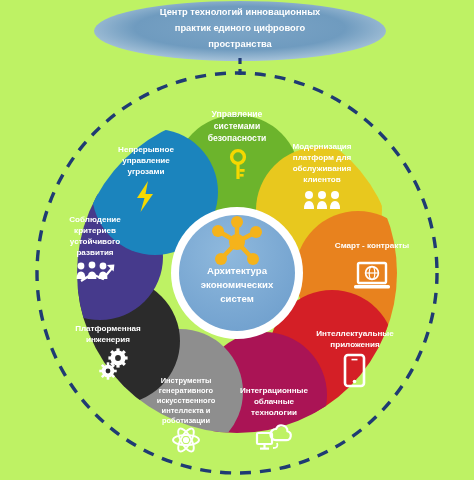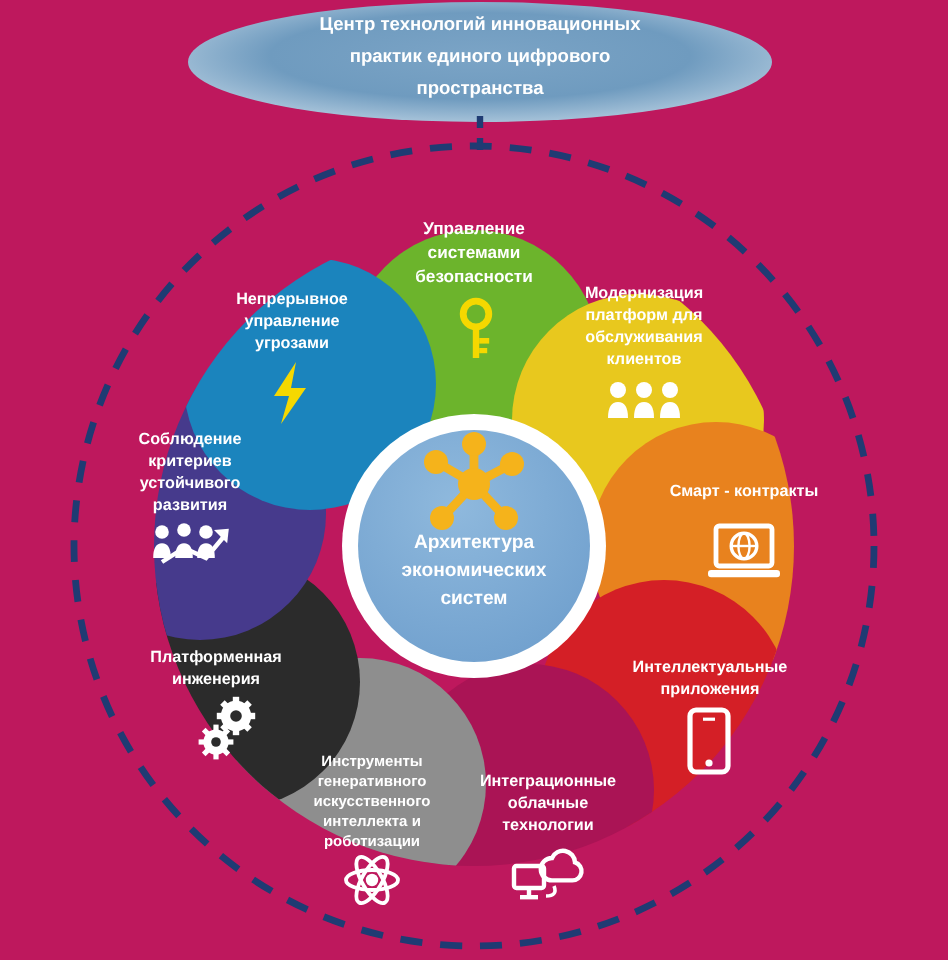--- a/index.html
+++ b/index.html
@@ -5,21 +5,21 @@
   html, body {
     margin: 0; padding: 0;
     width: 474px; height: 480px;
     background: #ffffff;
     font-family: "Liberation Sans", sans-serif;
     overflow: hidden;
   }
   #stage {
     position: relative;
     width: 474px; height: 480px;
-    background: #be185d;
+    background: #bef264;
   }
   #diagram { position: absolute; left: 0; top: 0; }
 
   .hdr-text {
     font-weight: bold;
     fill: #ffffff;
     font-size: 9.3px;
     font-family: "Liberation Sans", sans-serif;
     text-anchor: middle;
     paint-order: stroke;

